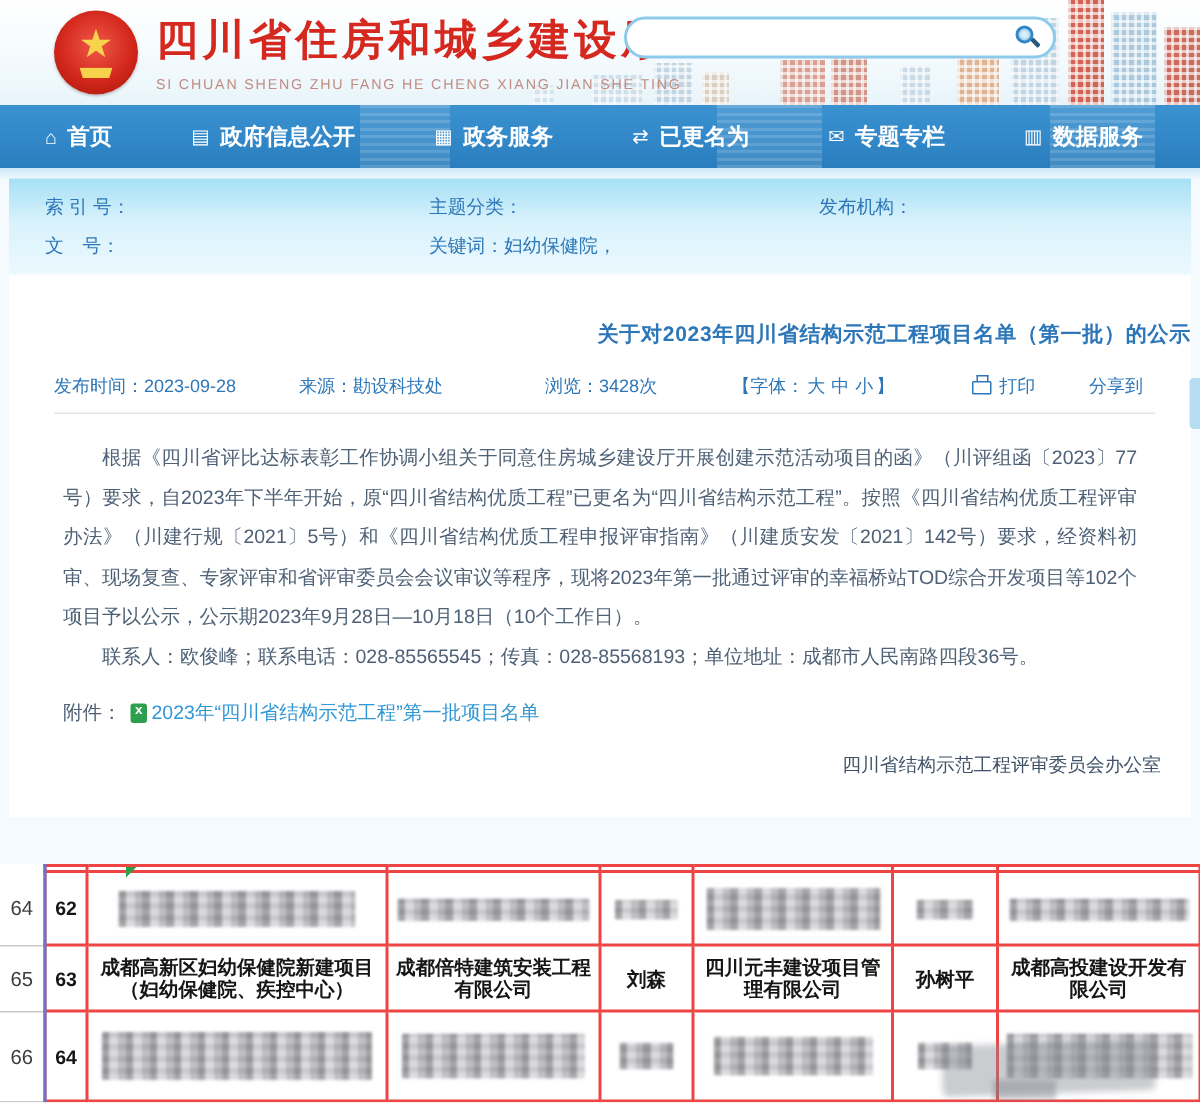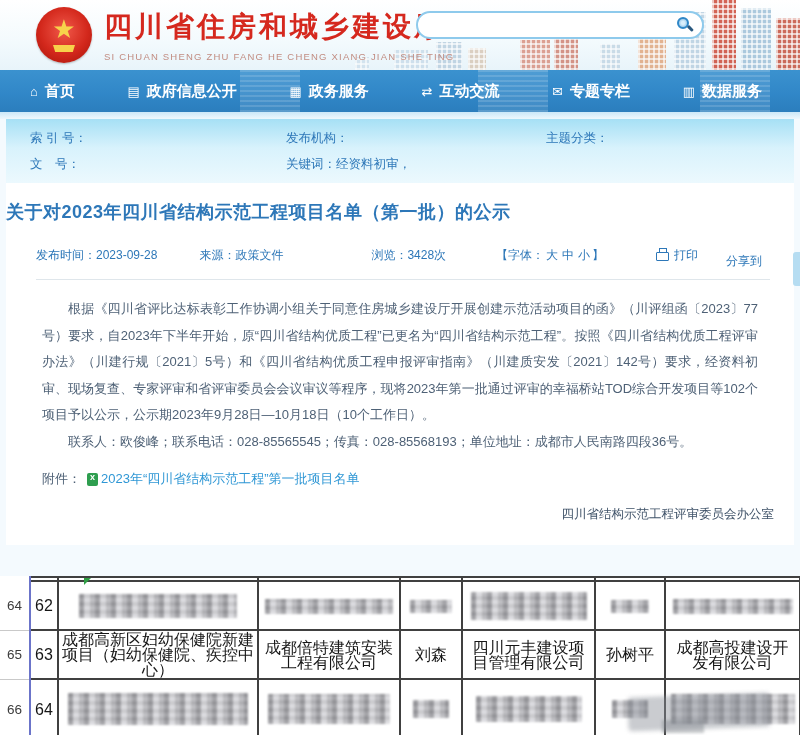--- a/index.html
+++ b/index.html
@@ -56,49 +56,49 @@
 
   
   .doc-meta { margin:0 6px; height:64px; padding:11px 0 0 24px;
     background:linear-gradient(180deg,#a6e0f5 0%,#d8f2fc 45%,#ecf9fe 100%);
     font-size:12.5px; color:#2d77b8; }
   .doc-meta .row { display:grid; grid-template-columns:256px 260px auto; margin-bottom:9px; }
   .doc-meta span { white-space:nowrap; }
 
   
   .article { position:relative; margin:0 6px; height:362px; background:#fff; }
-  .article-title { padding-top:17px; text-align:left; color:var(--title-blue,#2d77b8);
-    font-size:18px; font-weight:bold; letter-spacing:.5px; }
+  .article-title { padding-top:31px; text-align:right; color:var(--title-blue,#2d77b8);
+    font-size:14px; font-weight:bold; letter-spacing:.5px; }
   .meta-row { display:flex; align-items:center; margin:17px 24px 0 30px; padding-bottom:9px;
     border-bottom:1px solid #dfe6eb; font-size:12px; color:var(--title-blue,#2d77b8); }
-  .meta-row .src { margin-left:42px; } .meta-row .views { margin-left:88px; }
+  .meta-row .src { margin-left:42px; } .meta-row .views { margin-left:68px; }
   .meta-row .fontctl { margin-left:50px; } .meta-row .print { margin-left:52px; display:flex; align-items:center; cursor:pointer; }
-  .meta-row .share { margin-left:auto; margin-right:8px; cursor:pointer;margin-top:12px; }
+  .meta-row .share { margin-left:auto; margin-right:8px; cursor:pointer; }
   .fontctl a { color:var(--title-blue,#2d77b8); text-decoration:none; margin:0 2px; cursor:pointer; }
   .printer-icon { display:inline-block; width:13px; height:9px; border:1.5px solid #2d77b8;
     border-radius:1px; position:relative; margin-right:5px; top:1px; }
   .printer-icon::before { content:""; position:absolute; left:2px; top:-5px; width:6px; height:3px;
     border:1.5px solid #2d77b8; border-bottom:none; }
   .body-text p { margin:0 36px 0; font-size:13px; line-height:26.5px; color:var(--body-text,#4e6176);
     text-indent:2em; text-align:justify; }
   .body-text p.first { margin-top:16px; }
   .attach-row { margin:15px 36px 0; font-size:13px; color:var(--body-text,#4e6176);
     display:flex; align-items:center; }
   .excel-icon { display:inline-block; width:11px; height:13px; background:#2e9e4f; border-radius:2px;
     position:relative; margin:0 3px 0 6px; }
   .excel-icon::before { content:"x"; position:absolute; left:3px; top:-1px; color:#fff;
     font-size:9px; font-weight:bold; }
   .attach-link { color:#2f97d5; text-decoration:none; cursor:pointer; }
   .signature { margin:18px 20px 0 0; text-align:right; font-size:12.5px; color:#3f5268; }
 
   
   .sheet { position:absolute; left:0; top:576px; width:800px; height:159px; background:#fff; overflow:hidden; }
   .sheet table { width:800px; border-collapse:collapse; table-layout:fixed; }
-  .sheet td { border:2px solid #404040; text-align:center; vertical-align:middle;
-    font-size:16px; font-weight:normal; color:#161616; padding:1px 3px; line-height:15px; overflow:hidden; }
+  .sheet td { border:2px solid #ef4444; text-align:center; vertical-align:middle;
+    font-size:13px; font-weight:bold; color:#161616; padding:1px 3px; line-height:15px; overflow:hidden; }
   .sheet td.rowno { border:none; border-bottom:1px solid #c9c9c9; font-size:13.5px; font-weight:400; color:#3c3c3c; }
   .sheet tr.sliver td { height:4px; padding:0; }
   .sheet tr.sliver td.rowno { border-bottom:none; }
   .blue-divider { position:absolute; left:29px; top:0; width:2px; height:159px; background:#6b74c9; z-index:3; }
   .comment-flag { position:absolute; left:84px; top:2px; width:0; height:0;
     border-top:7px solid #2f9e44; border-right:7px solid transparent; z-index:2; }
   .mz { display:inline-block; vertical-align:middle; border-radius:1px;
     background-image:
       repeating-linear-gradient(90deg, rgba(90,90,96,.50) 0 5px, rgba(195,195,200,.45) 5px 11px, rgba(140,140,146,.48) 11px 16px),
       repeating-linear-gradient(0deg, rgba(232,232,235,.6) 0 4px, rgba(160,160,165,.5) 4px 8px);
@@ -154,53 +154,53 @@
     <div class="nav-item">
       <span class="nav-glyph">▤</span>
       <span>政府信息公开</span>
     </div>
     <div class="nav-item">
       <span class="nav-glyph">▦</span>
       <span>政务服务</span>
     </div>
     <div class="nav-item">
       <span class="nav-glyph">⇄</span>
-      <span>互动交流</span>
+      <span>已更名为</span>
     </div>
     <div class="nav-item">
       <span class="nav-glyph">✉</span>
       <span>专题专栏</span>
     </div>
     <div class="nav-item">
       <span class="nav-glyph">▥</span>
       <span>数据服务</span>
     </div>
   </div>
   <div class="nav-strip"></div>
 
 
   <div class="doc-meta">
     <div class="row">
       <span>索 引 号：</span>
+      <span>主题分类：</span>
       <span>发布机构：</span>
-      <span>主题分类：</span>
     </div>
     <div class="row">
       <span>文　号：</span>
-      <span><span>关键词：</span><span>经资料初审，</span></span>
+      <span><span>关键词：</span><span>妇幼保健院，</span></span>
       <span></span>
     </div>
   </div>
 
   <div class="article">
     <div class="article-title">关于对2023年四川省结构示范工程项目名单（第一批）的公示</div>
 
     <div class="meta-row">
       <span>发布时间：2023-09-28</span>
-      <span class="src">来源：政策文件</span>
+      <span class="src">来源：勘设科技处</span>
       <span class="views">浏览：3428次</span>
       <span class="fontctl"><span>【字体：</span><a>大</a><a>中</a><a>小</a><span>】</span></span>
       <span class="print">
           <span class="printer-icon"></span>
           <span>打印</span>
         </span>
       <span class="share">分享到</span>
     </div>
 
     <div class="body-text">

